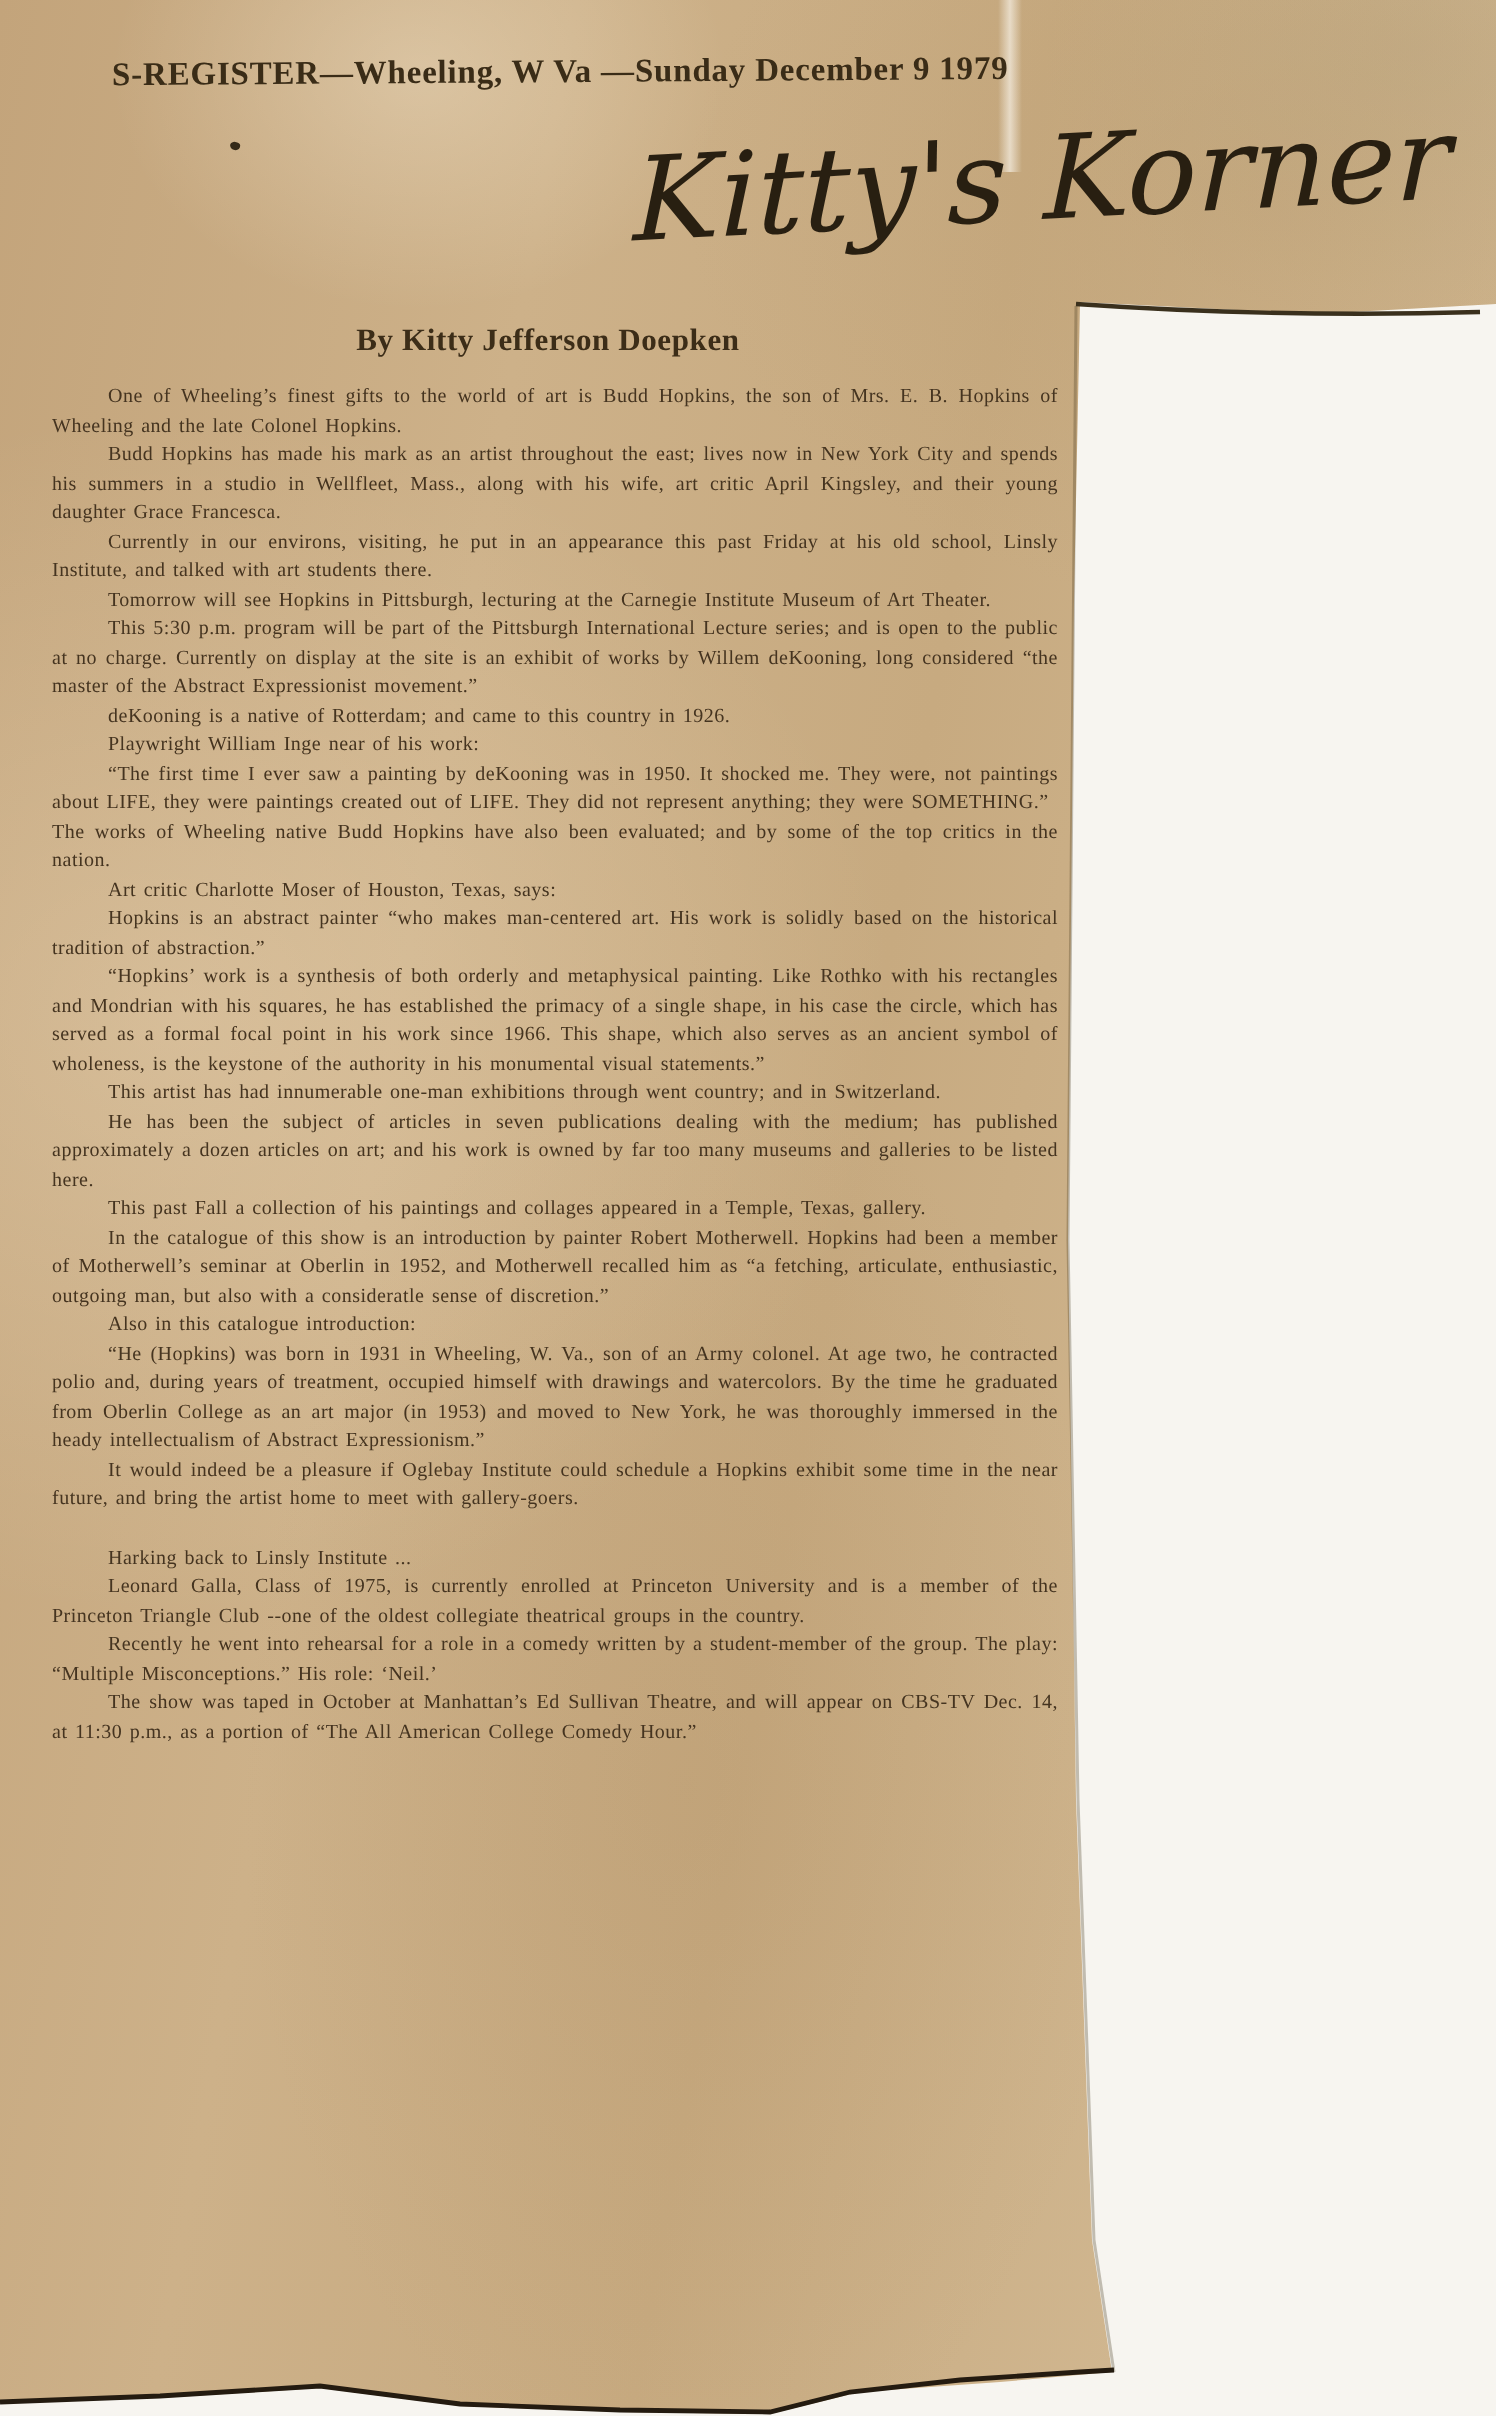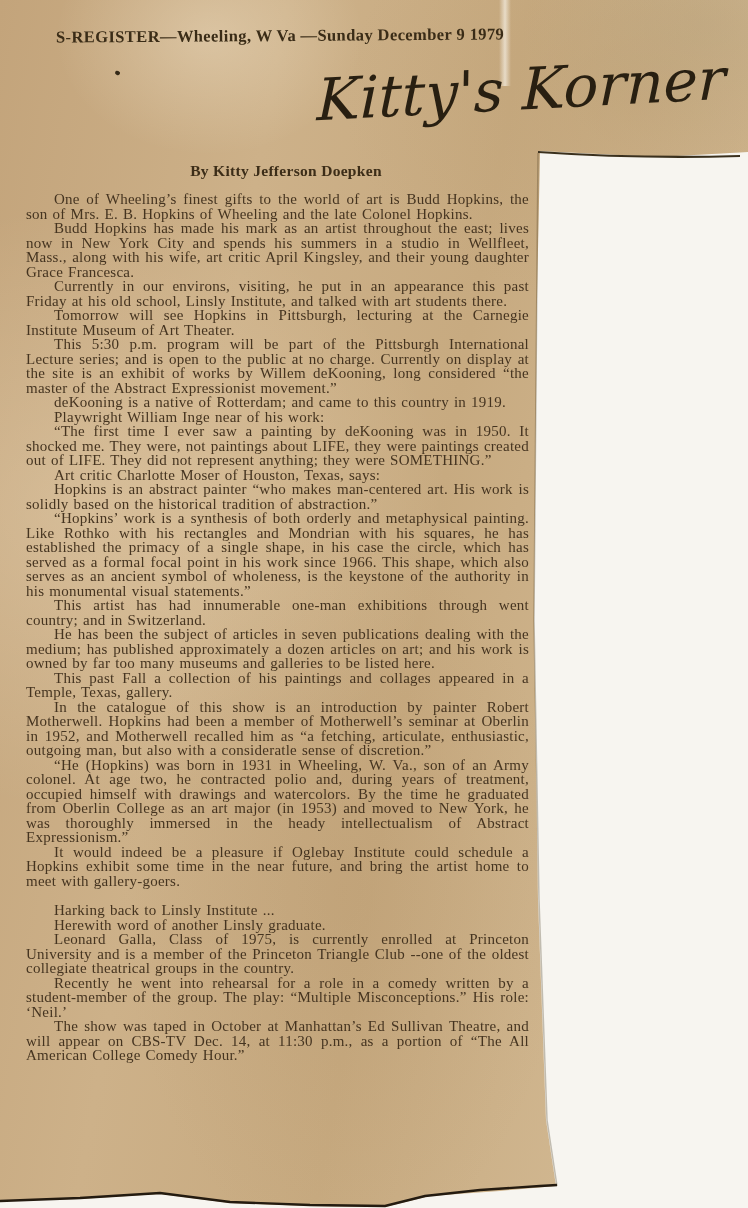--- a/index.html
+++ b/index.html
@@ -47,27 +47,27 @@
     position:absolute;left:318px;top:42px;width:430px;height:110px;
     overflow:visible;
   }
   .signature text{
     font-family:"DejaVu Serif", serif;
     font-style:italic;
     font-size:58px;
     fill:#281f11;
   }
   .byline{
-    position:absolute;left:16px;top:162px;width:540px;
+    position:absolute;left:4px;top:162px;width:540px;
     text-align:center;font-weight:bold;font-size:15.5px;color:#3c2d18;
     letter-spacing:0.3px;
   }
   .body{
     position:absolute;left:26px;top:192px;width:503px;
-    font-size:15px;line-height:14.5px;
+    font-size:10px;line-height:14.5px;
     letter-spacing:0.25px;word-spacing:1px;
     text-align:justify;
     color:#453420;
   }
   .body p{margin:0;text-indent:28px;}
   .body p.noindent{text-indent:0;}
   .body p.gap{margin-top:15px;}
   .edges{position:absolute;inset:0;pointer-events:none;}
 </style>
 </head>
@@ -82,34 +82,35 @@
     <div class="masthead">S-REGISTER—Wheeling, W Va —Sunday December 9 1979</div>
 
     <div class="byline">By Kitty Jefferson Doepken</div>
 
     <div class="body">
         <p class="">One of Wheeling’s finest gifts to the world of art is Budd Hopkins, the son of Mrs. E. B. Hopkins of Wheeling and the late Colonel Hopkins.</p>
         <p class="">Budd Hopkins has made his mark as an artist throughout the east; lives now in New York City and spends his summers in a studio in Wellfleet, Mass., along with his wife, art critic April Kingsley, and their young daughter Grace Francesca.</p>
         <p class="">Currently in our environs, visiting, he put in an appearance this past Friday at his old school, Linsly Institute, and talked with art students there.</p>
         <p class="">Tomorrow will see Hopkins in Pittsburgh, lecturing at the Carnegie Institute Museum of Art Theater.</p>
         <p class="">This 5:30 p.m. program will be part of the Pittsburgh International Lecture series; and is open to the public at no charge. Currently on display at the site is an exhibit of works by Willem deKooning, long considered “the master of the Abstract Expressionist movement.”</p>
-        <p class="">deKooning is a native of Rotterdam; and came to this country in 1919.</p>
+        <p class="">deKooning is a native of Rotterdam; and came to this country in 1926.</p>
         <p class="">Playwright William Inge near of his work:</p>
         <p class="">“The first time I ever saw a painting by deKooning was in 1950. It shocked me. They were, not paintings about LIFE, they were paintings created out of LIFE. They did not represent anything; they were SOMETHING.”</p>
+        <p class="noindent">The works of Wheeling native Budd Hopkins have also been evaluated; and by some of the top critics in the nation.</p>
         <p class="">Art critic Charlotte Moser of Houston, Texas, says:</p>
         <p class="">Hopkins is an abstract painter “who makes man-centered art. His work is solidly based on the historical tradition of abstraction.”</p>
         <p class="">“Hopkins’ work is a synthesis of both orderly and metaphysical painting. Like Rothko with his rectangles and Mondrian with his squares, he has established the primacy of a single shape, in his case the circle, which has served as a formal focal point in his work since 1966. This shape, which also serves as an ancient symbol of wholeness, is the keystone of the authority in his monumental visual statements.”</p>
         <p class="">This artist has had innumerable one-man exhibitions through went country; and in Switzerland.</p>
         <p class="">He has been the subject of articles in seven publications dealing with the medium; has published approximately a dozen articles on art; and his work is owned by far too many museums and galleries to be listed here.</p>
         <p class="">This past Fall a collection of his paintings and collages appeared in a Temple, Texas, gallery.</p>
         <p class="">In the catalogue of this show is an introduction by painter Robert Motherwell. Hopkins had been a member of Motherwell’s seminar at Oberlin in 1952, and Motherwell recalled him as “a fetching, articulate, enthusiastic, outgoing man, but also with a consideratle sense of discretion.”</p>
+        <p class="">Also in this catalogue introduction:</p>
         <p class="">“He (Hopkins) was born in 1931 in Wheeling, W. Va., son of an Army colonel. At age two, he contracted polio and, during years of treatment, occupied himself with drawings and watercolors. By the time he graduated from Oberlin College as an art major (in 1953) and moved to New York, he was thoroughly immersed in the heady intellectualism of Abstract Expressionism.”</p>
         <p class="">It would indeed be a pleasure if Oglebay Institute could schedule a Hopkins exhibit some time in the near future, and bring the artist home to meet with gallery-goers.</p>
         <p class=" gap">Harking back to Linsly Institute ...</p>
-        <p class="">Herewith word of another Linsly graduate.</p>
         <p class="">Leonard Galla, Class of 1975, is currently enrolled at Princeton University and is a member of the Princeton Triangle Club --one of the oldest collegiate theatrical groups in the country.</p>
         <p class="">Recently he went into rehearsal for a role in a comedy written by a student-member of the group. The play: “Multiple Misconceptions.” His role: ‘Neil.’</p>
         <p class="">The show was taped in October at Manhattan’s Ed Sullivan Theatre, and will appear on CBS-TV Dec. 14, at 11:30 p.m., as a portion of “The All American College Comedy Hour.”</p>
       </div>
   </div>
 
   <svg class="signature" viewBox="0 0 430 110">
     <text x="4" y="78" transform="rotate(-3 4 78) skewX(-4)">Kitty's Korner</text>
   </svg>
 

